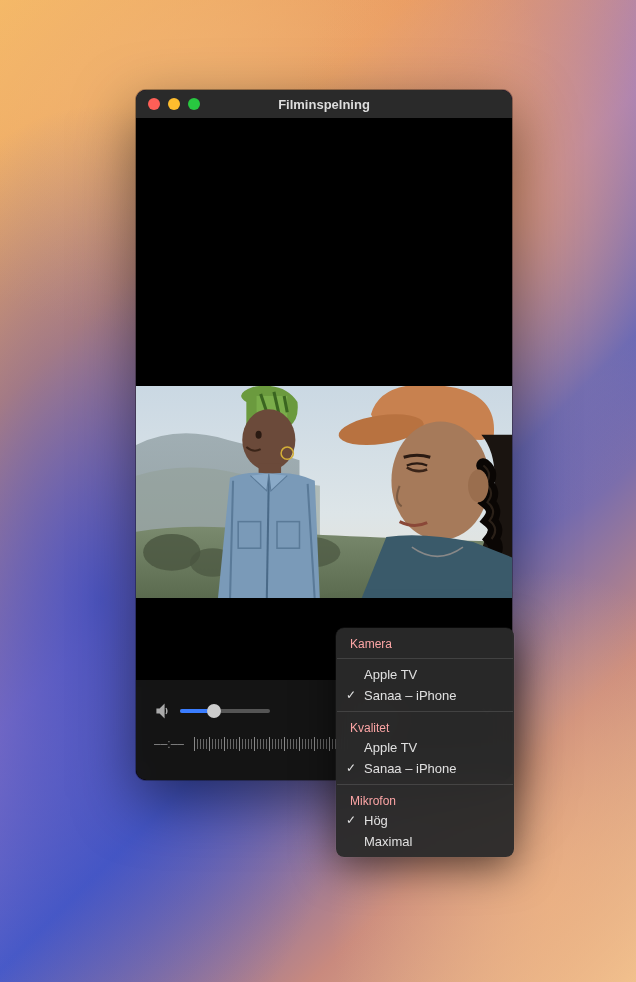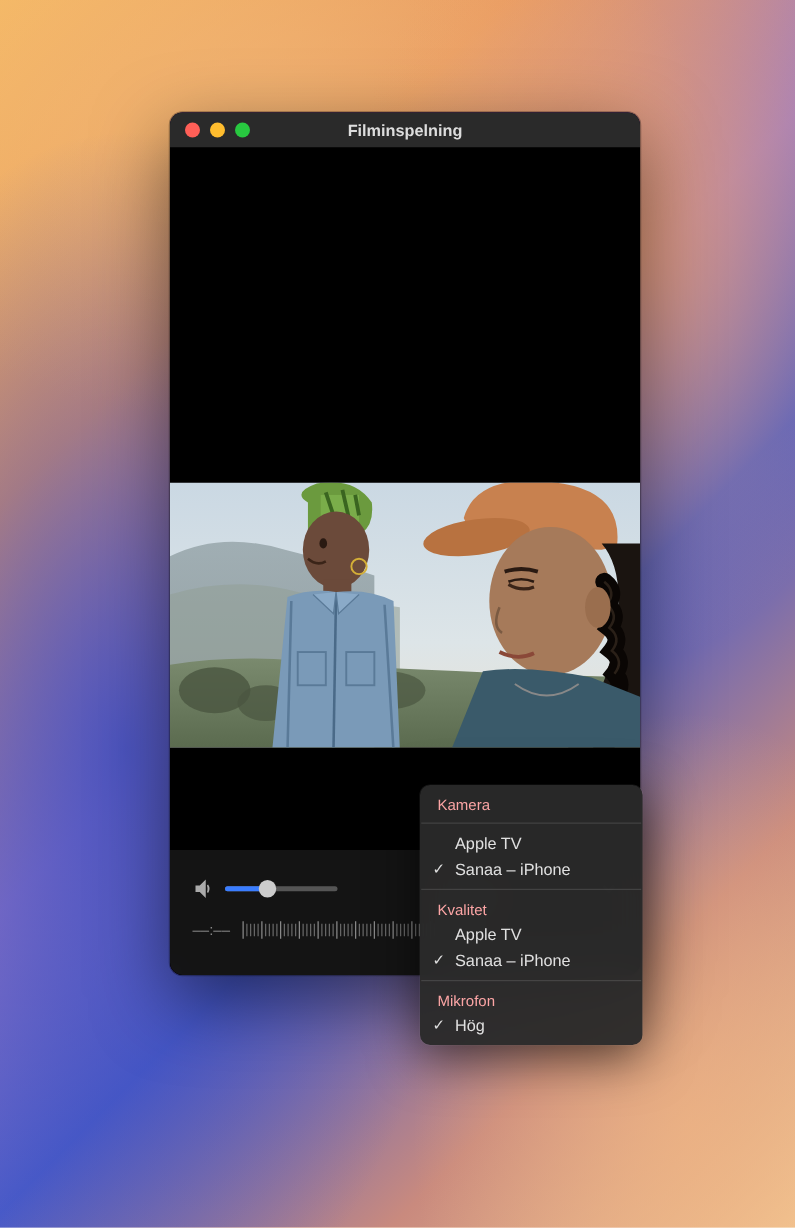--- a/index.html
+++ b/index.html
@@ -454,13 +454,14 @@
     <div class="menu-divider"></div>
     <div class="menu-item"><span>Apple TV</span></div>
     <div class="menu-item"><span class="check">✓</span><span>Sanaa – iPhone</span></div>
     <div class="menu-divider"></div>
     <div class="menu-section-header">Kvalitet</div>
     <div class="menu-item"><span>Apple TV</span></div>
     <div class="menu-item"><span class="check">✓</span><span>Sanaa – iPhone</span></div>
     <div class="menu-divider"></div>
     <div class="menu-section-header">Mikrofon</div>
     <div class="menu-item"><span class="check">✓</span><span>Hög</span></div>
+    <div class="menu-item"><span>Maximal</span></div>
   </div>
 
 </body></html>

